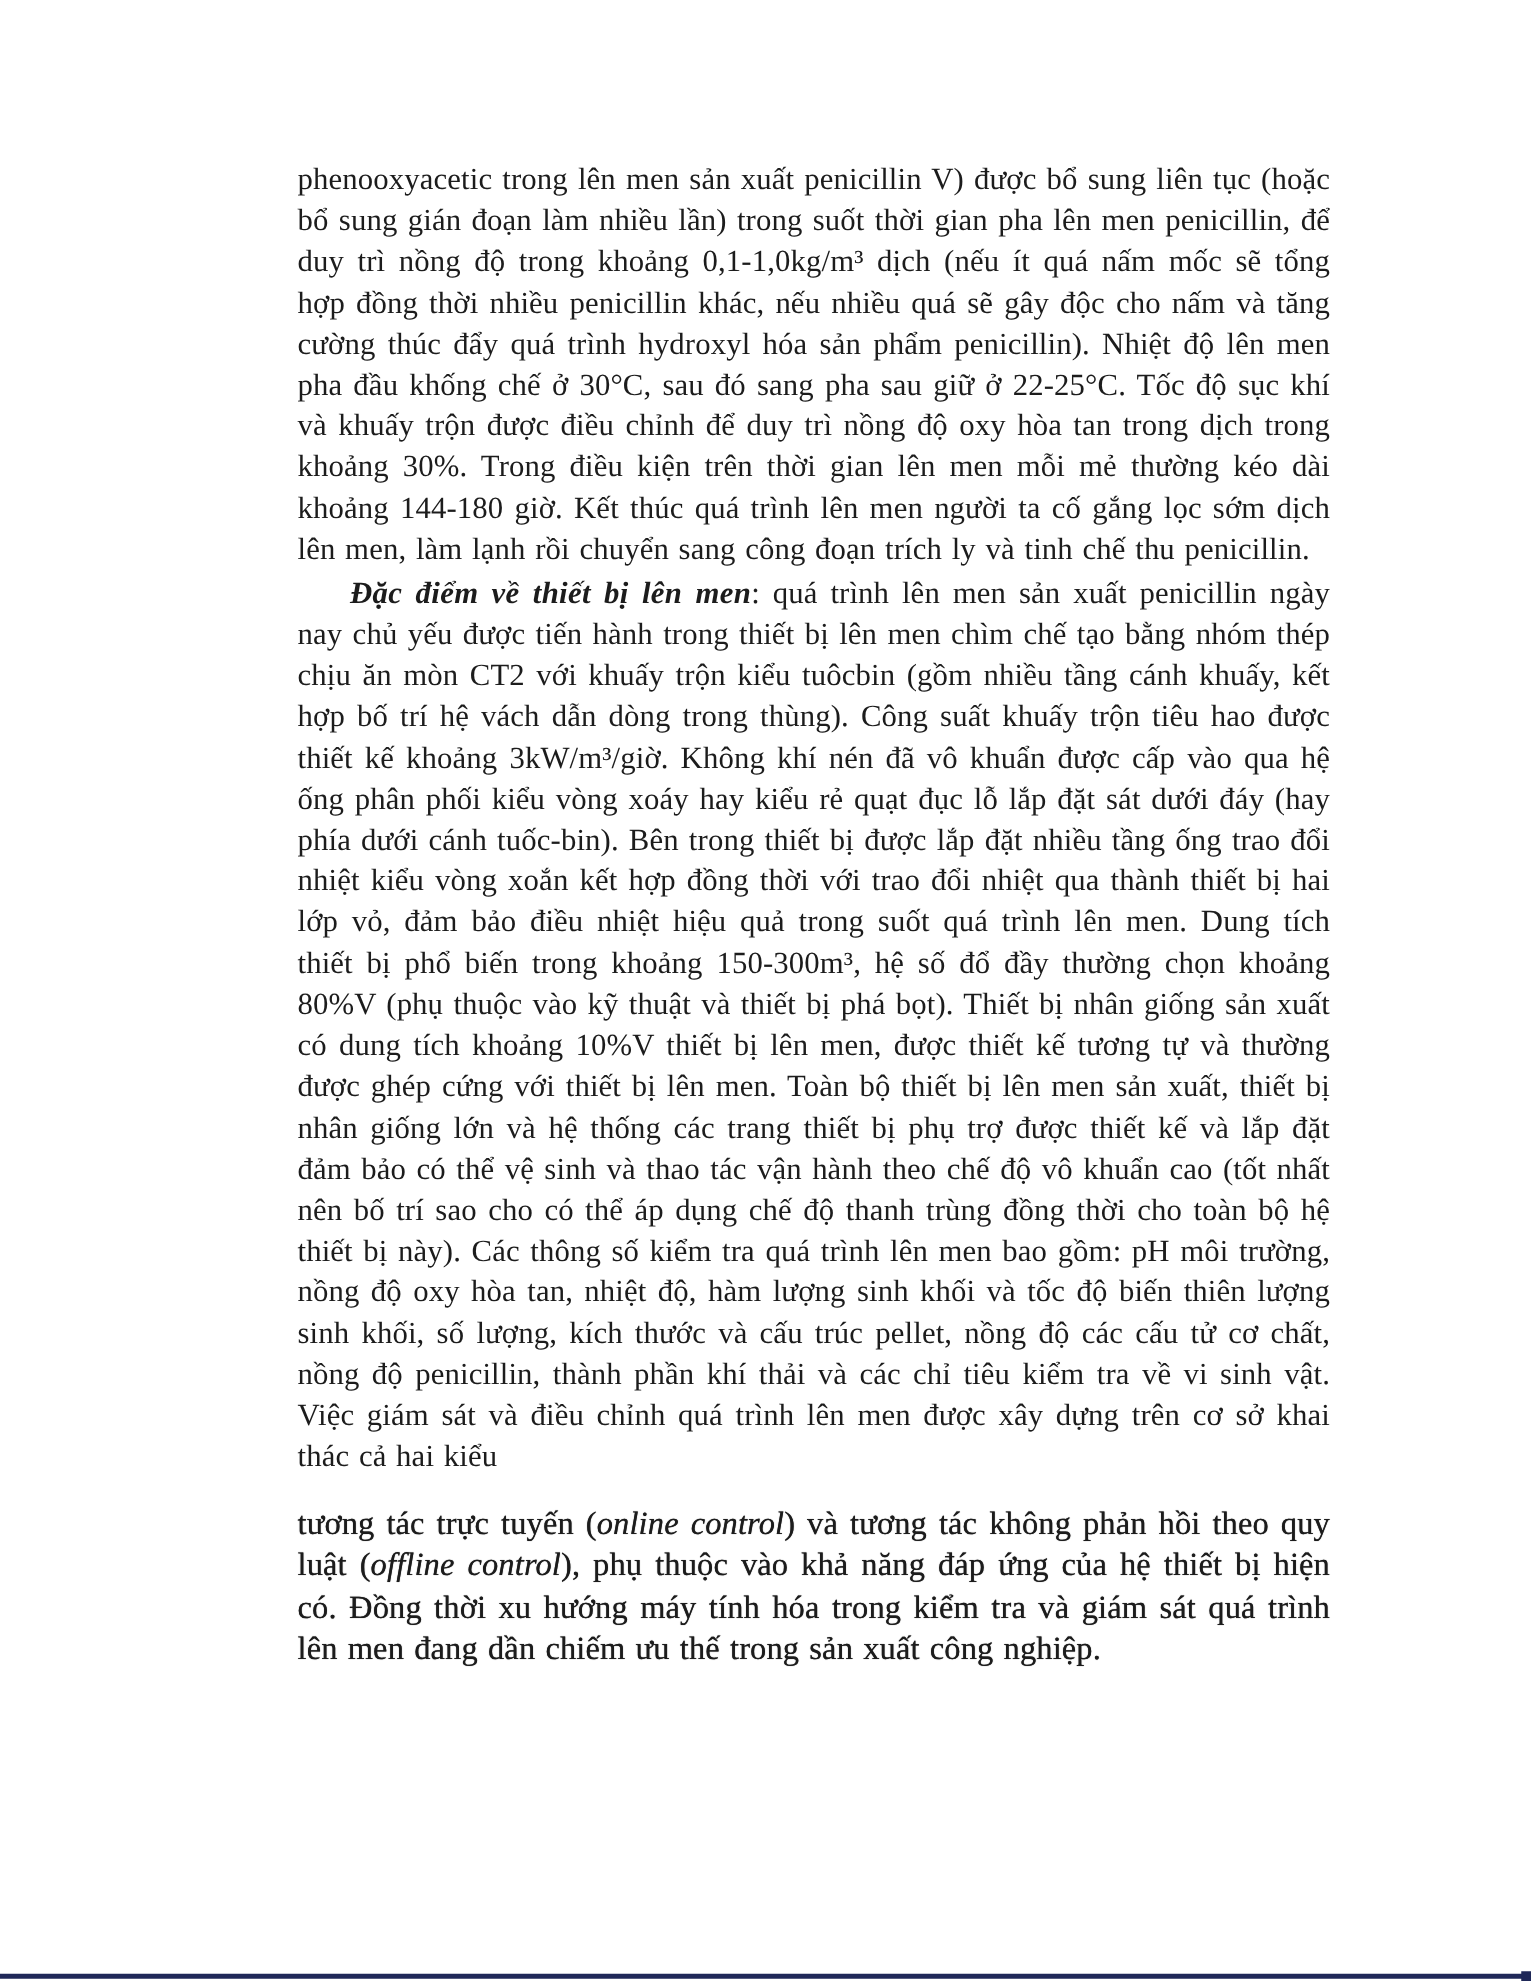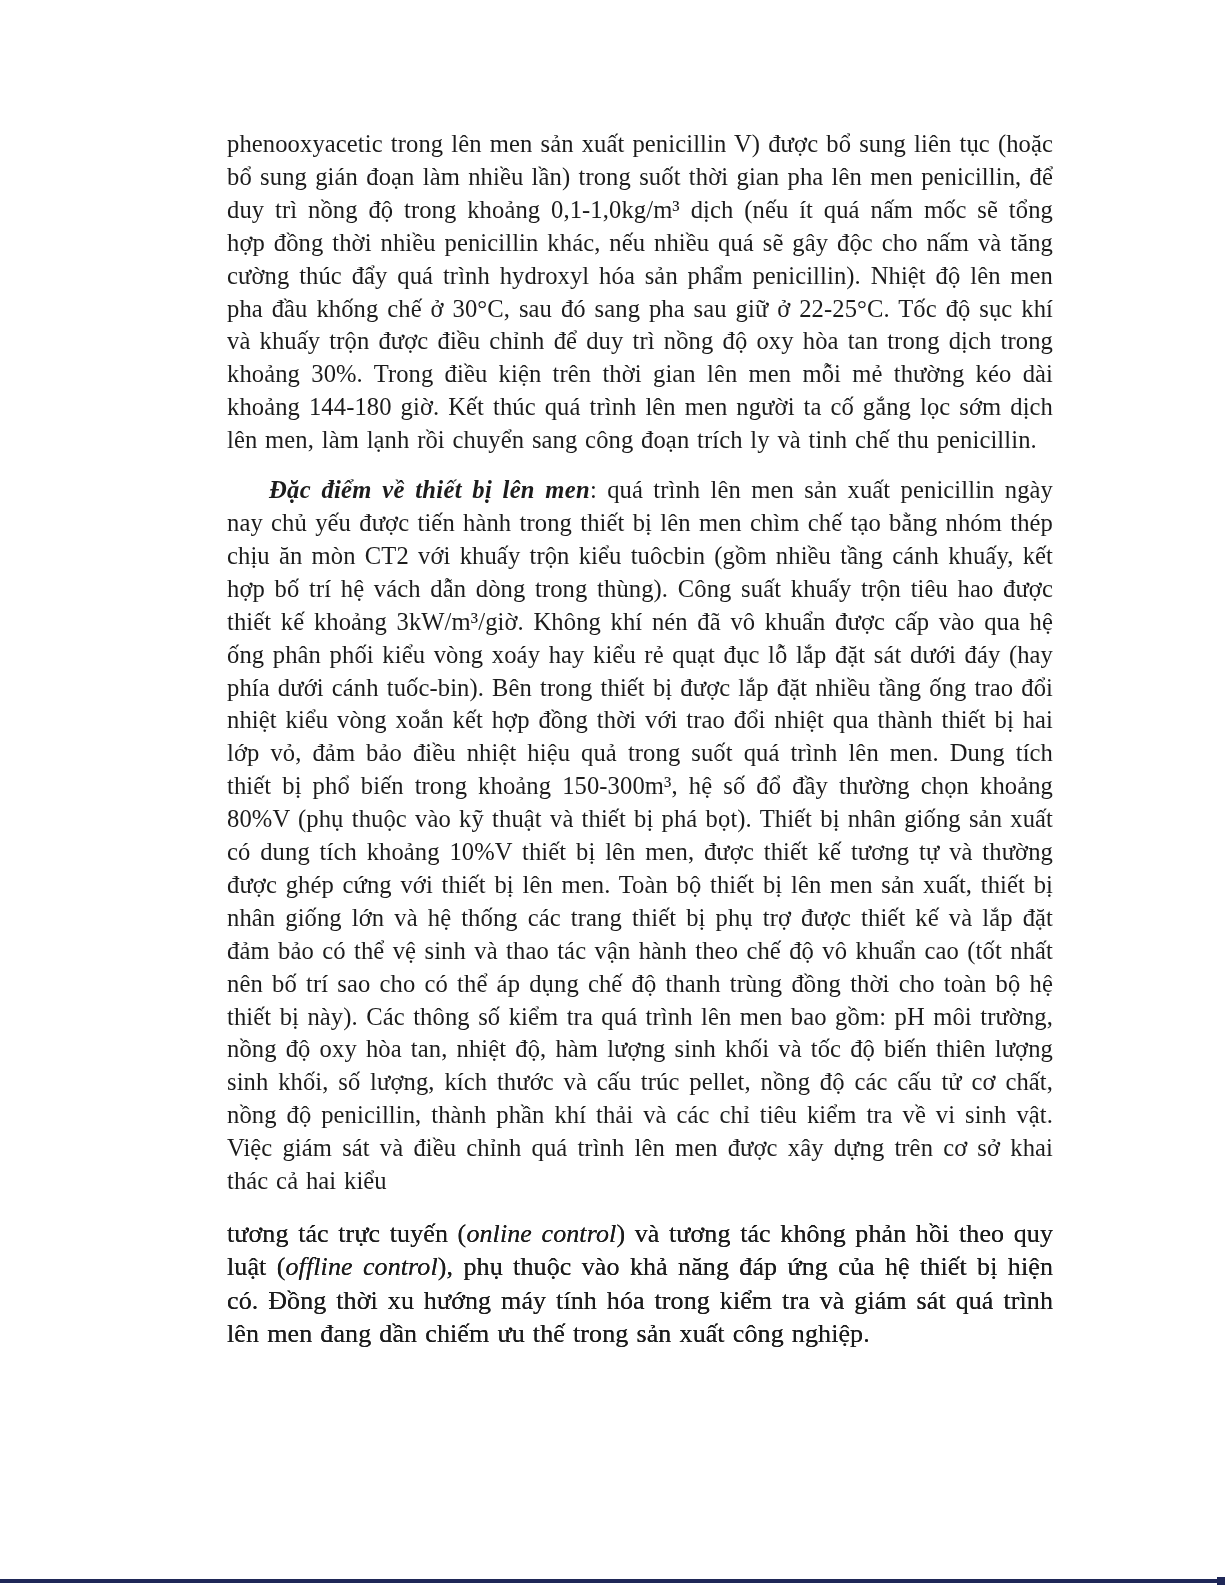--- a/index.html
+++ b/index.html
@@ -10,34 +10,34 @@
     width: 1225px;
     height: 1585px;
     position: relative;
     background: #ffffff;
     font-family: "Liberation Serif", "DejaVu Serif", serif;
     color: #1c1c1c;
     overflow: hidden;
   }
   .page {
     position: absolute;
-    left: 227px;
+    left: 238px;
     top: 128px;
     width: 826px;
   }
   p.body-par {
     margin: 0;
     font-size: 24.6px;
     line-height: 32.9px;
     text-align: justify;
     word-spacing: 1.5px;
     letter-spacing: 0.1px;
   }
   p.par-2 {
-    margin-top: 17px;
+    margin-top: 2px;
     text-indent: 42px;
   }
   p.par-3 {
     margin-top: 19px;
     font-size: 26px;
     line-height: 33.4px;
     
     text-shadow: 0 0 0.6px currentColor;
   }
   .lead-bold-italic {

